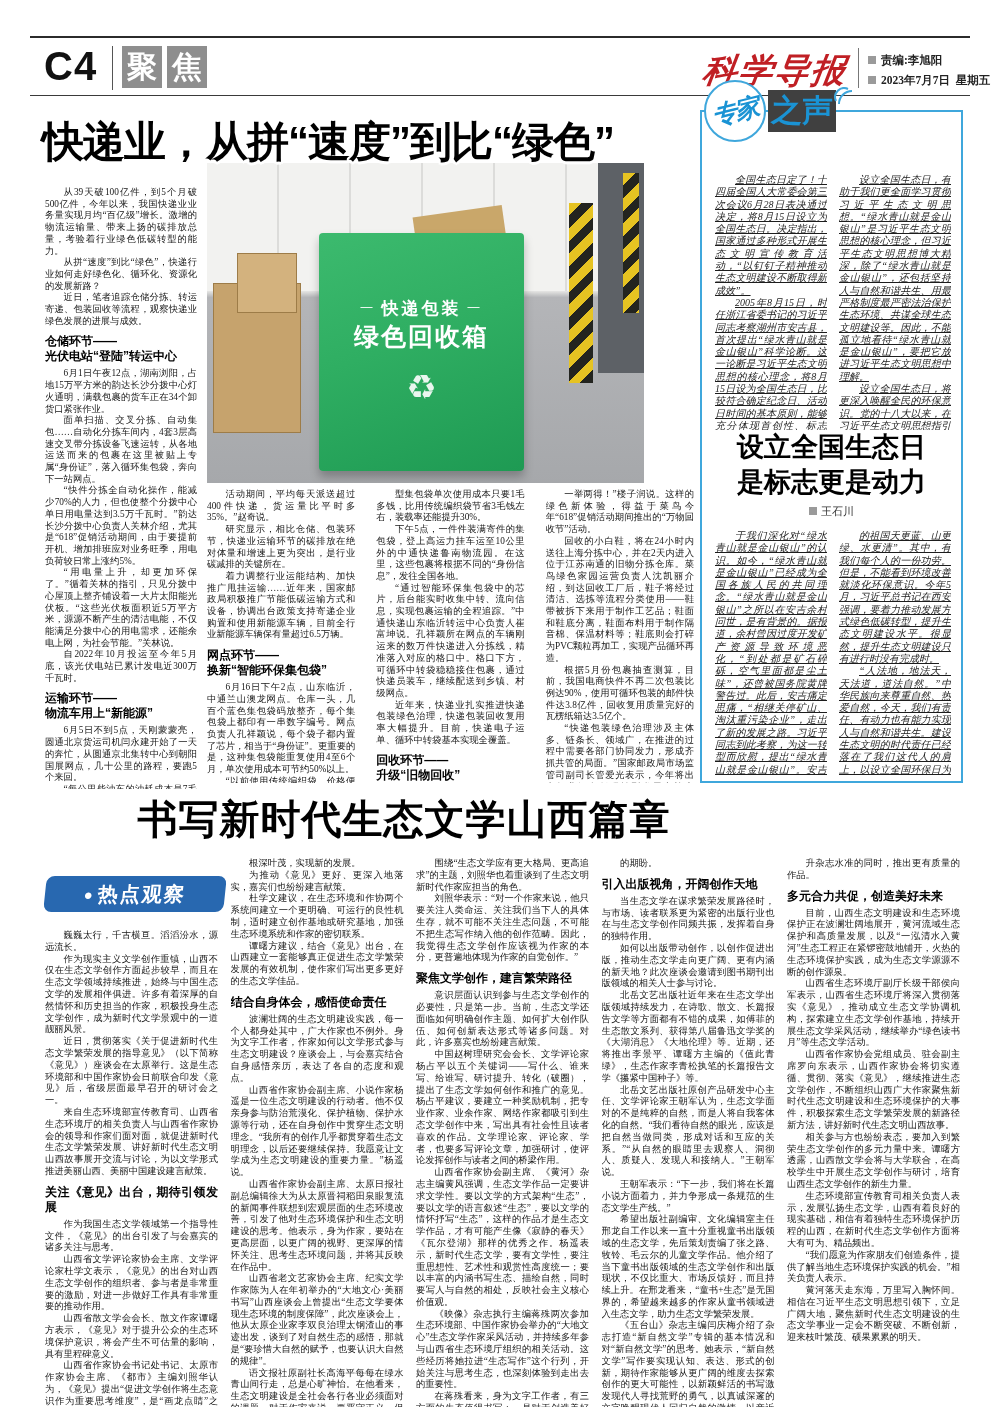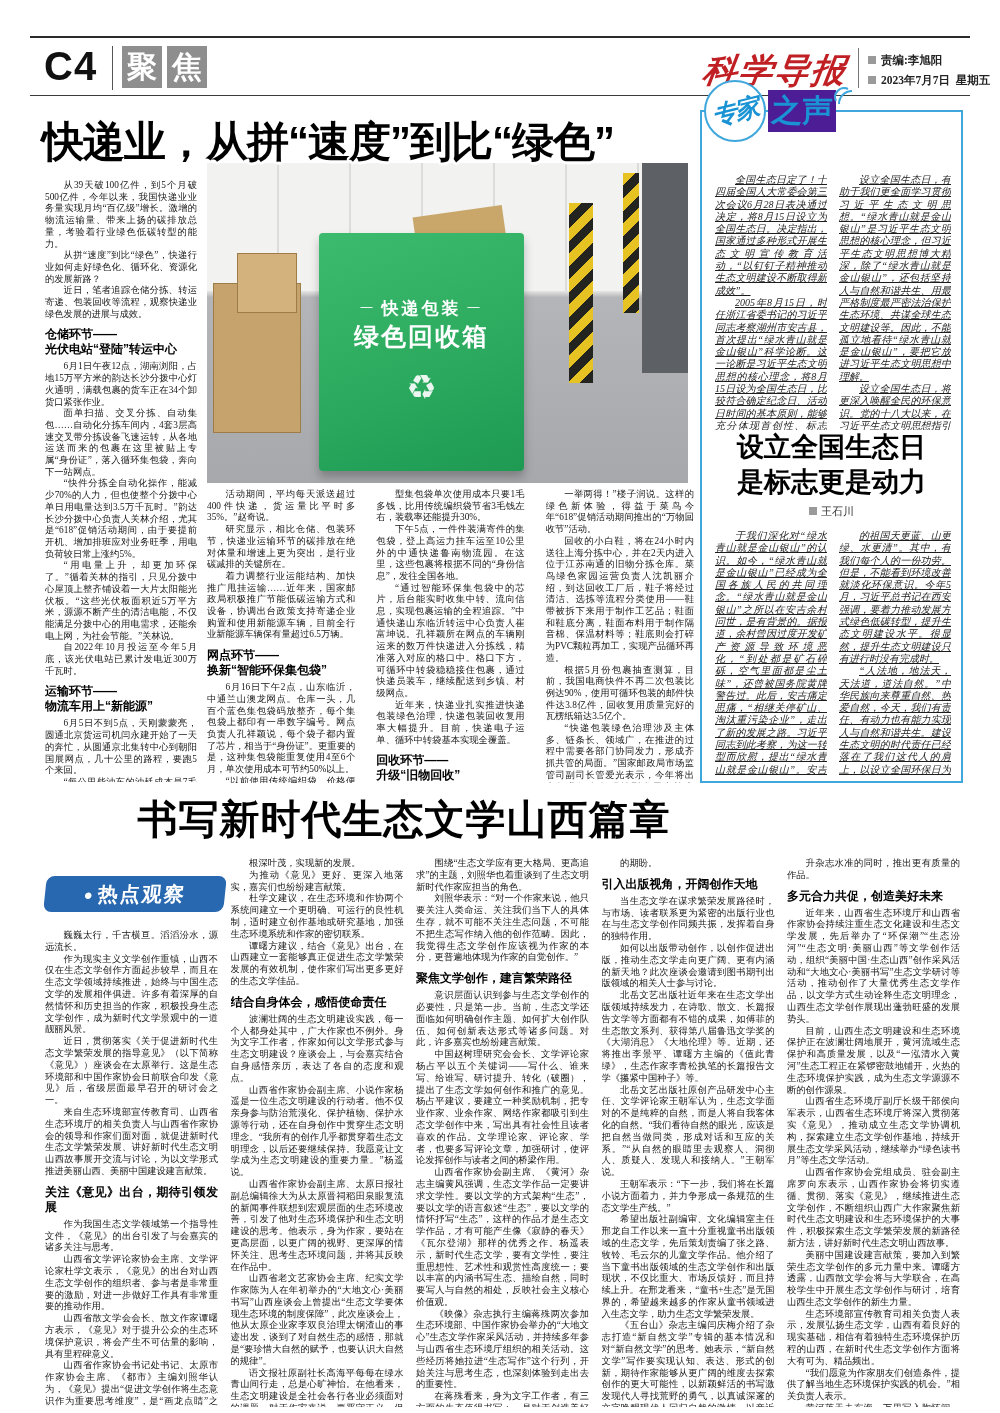--- a/index.html
+++ b/index.html
@@ -23,21 +23,21 @@
   .head-meta{position:absolute;left:868px;top:50px;font-family:Liberation Serif, serif;font-size:11.5px;
              font-weight:700;color:#222;line-height:20px;white-space:nowrap;}
   .head-meta .sq{display:inline-block;width:8px;height:8px;background:#9a9a9a;margin-right:5px;}
 
   
   .main-headline{position:absolute;left:42px;top:114px;width:680px;z-index:5;
       font-family:"Liberation Sans","DejaVu Sans",sans-serif;font-weight:900;font-size:42px;
       letter-spacing:-1px;color:#000;white-space:nowrap;
       text-shadow:-2px -2px 0 #fff,2px -2px 0 #fff,-2px 2px 0 #fff,2px 2px 0 #fff,
                   0 -3px 0 #fff,0 3px 0 #fff,-3px 0 0 #fff,3px 0 0 #fff;}
-  .photo{position:absolute;left:207px;top:163px;width:481px;height:320px;overflow:hidden;
+  .photo{position:absolute;left:207px;top:163px;width:437px;height:320px;overflow:hidden;
          background:linear-gradient(180deg,#d9dadc 0%,#e6e6e4 40%,#b4b5b8 42%,#a6a8ab 100%);}
   .photo .shelf{position:absolute;left:0;top:0;width:437px;height:128px;
          background:repeating-linear-gradient(90deg,#f2f2f0 0 70px,#dcdcda 70px 72px);}
   .photo .door{position:absolute;right:0;top:0;width:46px;height:210px;background:#5d6166;}
   .photo .stripe{position:absolute;width:24px;height:180px;top:40px;
          background:repeating-linear-gradient(135deg,#e6c322 0 9px,#23241f 9px 18px);}
   .photo .stripe.s1{left:362px;}
   .photo .stripe.s2{left:416px;top:10px;height:140px;width:16px;}
   .photo .carton{position:absolute;left:6px;top:120px;width:88px;height:150px;background:#c6a36d;
          border:1px solid #9d7c48;}
@@ -46,37 +46,37 @@
          transform:rotate(-8deg);}
   .gbox{position:absolute;left:112px;top:70px;width:205px;height:238px;
         background:linear-gradient(160deg,#3cba6e 0%,var(--box_green) 45%,#1e9a53 100%);
         border-radius:4px;display:flex;flex-direction:column;align-items:center;justify-content:center;
         color:#fff;text-align:center;box-shadow:0 6px 10px rgba(0,0,0,.25);}
   .gbox .l1{font-family:"Liberation Sans",sans-serif;font-size:17px;letter-spacing:3px;font-weight:700;}
   .gbox .l1::before,.gbox .l1::after{content:"—";font-weight:400;margin:0 6px;font-size:12px;vertical-align:3px;}
   .gbox .l2{font-family:"Liberation Sans",sans-serif;font-size:25px;font-weight:900;letter-spacing:2px;margin-top:0;}
   .gbox .rec{font-size:34px;margin-top:14px;opacity:.9;}
 
-  .acol{position:absolute;font-size:9.3px;line-height:11.7px;text-align:justify;overflow:hidden;}
+  .acol{position:absolute;font-size:9.3px;line-height:11.7px;text-align:justify;overflow:hidden;margin-top:7px;}
   .col-1{left:45px;top:180px;width:152px;height:602px;}
   .row-under{position:absolute;left:207px;top:489px;width:487px;height:294px;display:flex;gap:21px;}
   .row-under .ucol{width:155px;height:294px;font-size:9.3px;line-height:11.7px;text-align:justify;overflow:hidden;}
   .it-p{text-indent:2em;margin:0;}
   .it-h{font-family:"Liberation Sans",sans-serif;font-weight:700;font-size:12px;line-height:15px;
         margin:7px 0 4px;white-space:pre-line;color:#000;text-indent:0;}
 
   
   .expert{position:absolute;left:700px;top:110px;width:263px;height:673px;border:2px solid var(--expert_blue);}
   .badge{position:absolute;left:2px;top:-32px;display:flex;align-items:center;background:transparent;}
   .badge .circ{width:62px;height:62px;border:2px solid var(--expert_blue);border-radius:50%;background:#fff;
         display:flex;align-items:center;justify-content:center;}
   .badge .script{font-style:italic;font-weight:700;font-size:25px;color:#1a93d4;transform:rotate(-14deg);
         font-family:"DejaVu Serif",serif;letter-spacing:-2px;}
   .badge .boldtxt{font-family:"Liberation Sans",sans-serif;font-weight:900;font-size:31px;color:#1a93d4;
-        margin-left:2px;background:#4c1d95;padding:0 3px;}
+        margin-left:2px;background:#404040;padding:0 3px;}
   .badge svg{margin-left:-2px;transform:translateY(-14px);}
   .erow{position:absolute;left:13px;width:237px;display:flex;gap:12px;}
   .erow.top{top:62px;height:256px;}
   .erow.bot{top:418px;height:246px;}
   .ecol{width:112px;height:100%;font-style:italic;font-size:10px;line-height:12.3px;
         text-align:justify;overflow:hidden;color:#1d1d1d;text-decoration:underline;}
   .ecol .it-p{text-indent:2em;}
   .etitle{position:absolute;left:0;top:318px;width:100%;text-align:center;
         font-family:"Liberation Sans",sans-serif;font-weight:900;font-size:27px;line-height:35px;color:#000;}
   .ebyline{position:absolute;left:0;top:392px;width:100%;text-align:center;
@@ -259,23 +259,22 @@
         <div class="it-p" data-name="paragraph">如何以出版带动创作，以创作促进出版，推动生态文学走向更广阔、更有内涵的新天地？此次座谈会邀请到图书期刊出版领域的相关人士参与讨论。</div>
         <div class="it-p" data-name="paragraph">北岳文艺出版社近年来在生态文学出版领域持续发力，在诗歌、散文、长篇报告文学等方面都有不错的成果，如傅菲的生态散文系列、获得第八届鲁迅文学奖的《大湖消息》《大地伦理》等。近期，还将推出李景平、谭曙方主编的《值此青绿》，生态作家李青松执笔的长篇报告文学《攥紧中国种子》等。</div>
         <div class="it-p" data-name="paragraph">北岳文艺出版社原创产品研发中心主任、文学评论家王朝军认为，生态文学面对的不是纯粹的自然，而是人将自我客体化的自然。“我们看待自然的眼光，应该是把自然当做同类，形成对话和互应的关系。”“从自然的眼睛里去观察人、洞彻人、质疑人、发现人和接纳人。”王朝军说。</div>
         <div class="it-p" data-name="paragraph">王朝军表示：“下一步，我们将在长篇小说方面着力，并力争形成一条规范的生态文学生产线。”</div>
         <div class="it-p" data-name="paragraph">希望出版社副编审、文化编辑室主任邢龙自工作以来一直十分重视童书出版领域的生态文学，先后策划责编了张之路、牧铃、毛云尔的儿童文学作品。他介绍了当下童书出版领域的生态文学创作和出版现状，不仅比重大、市场反馈好，而且持续上升。在邢龙看来，“童书+生态”是无国界的，希望越来越多的作家从童书领域进入生态文学，助力生态文学繁荣发展。</div>
         <div class="it-p" data-name="paragraph">《五台山》杂志主编闫庆梅介绍了杂志打造“新自然文学”专辑的基本情况和对“新自然文学”的思考。她表示，“新自然文学”写作要实现认知、表达、形式的创新，期待作家能够从更广阔的维度去探索创作的更大可能性，以新颖鲜活的书写激发现代人寻找荒野的勇气，以真诚深邃的文字唤醒现代人回归自然的激情，以亲近自然的方式启发现代人的灵性以更美好的成长。</div>
       </div>
     <div class="fcol" data-name="feature-column">
         <div class="it-p" data-name="paragraph">升杂志水准的同时，推出更有质量的作品。</div>
         <div class="it-h" data-name="subhead">多元合力共促，创造美好未来</div>
-        <div class="it-p" data-name="paragraph">近年来，山西省生态环境厅和山西省作家协会持续注重生态文化建设和生态文学发展，先后举办了“环保潮”“生态汾河”“生态文明·美丽山西”等文学创作活动，组织“美丽中国·生态山西”创作采风活动和“大地文心·美丽书写”生态文学研讨等活动，推动创作了大量优秀生态文学作品，以文学方式生动诠释生态文明理念，山西生态文学创作展现出蓬勃旺盛的发展势头。</div>
         <div class="it-p" data-name="paragraph">目前，山西生态文明建设和生态环境保护正在波澜壮阔地展开，黄河流域生态保护和高质量发展，以及“一泓清水入黄河”生态工程正在紧锣密鼓地铺开，火热的生态环境保护实践，成为生态文学源源不断的创作源泉。</div>
         <div class="it-p" data-name="paragraph">山西省生态环境厅副厅长级干部侯向军表示，山西省生态环境厅将深入贯彻落实《意见》，推动成立生态文学协调机构，探索建立生态文学创作基地，持续开展生态文学采风活动，继续举办“绿色读书月”等生态文学活动。</div>
         <div class="it-p" data-name="paragraph">山西省作家协会党组成员、驻会副主席罗向东表示，山西作家协会将切实遵循、贯彻、落实《意见》，继续推进生态文学创作，不断组织山西广大作家聚焦新时代生态文明建设和生态环境保护的大事件，积极探索生态文学繁荣发展的新路径新方法，讲好新时代生态文明山西故事。</div>
-        <div class="it-p" data-name="paragraph">美丽中国建设建言献策，要加入到繁荣生态文学创作的多元力量中来。谭曙方透露，山西散文学会将与大学联合，在高校学生中开展生态文学创作与研讨，培育山西生态文学创作的新生力量。</div>
+        <div class="it-p" data-name="paragraph">相关参与方也纷纷表态，要加入到繁荣生态文学创作的多元力量中来。谭曙方透露，山西散文学会将与大学联合，在高校学生中开展生态文学创作与研讨，培育山西生态文学创作的新生力量。</div>
         <div class="it-p" data-name="paragraph">生态环境部宣传教育司相关负责人表示，发展弘扬生态文学，山西有着良好的现实基础，相信有着独特生态环境保护历程的山西，在新时代生态文学创作方面将大有可为、精品频出。</div>
         <div class="it-p" data-name="paragraph">“我们愿意为作家朋友们创造条件，提供了解当地生态环境保护实践的机会。”相关负责人表示。</div>
         <div class="it-p" data-name="paragraph">黄河落天走东海，万里写入胸怀间。相信在习近平生态文明思想引领下，立足广阔大地，聚焦新时代生态文明建设的生态文学事业一定会不断突破、不断创新，迎来枝叶繁茂、硕果累累的明天。</div>
       </div>
   </div>
 </div>
 
 </body></html>

